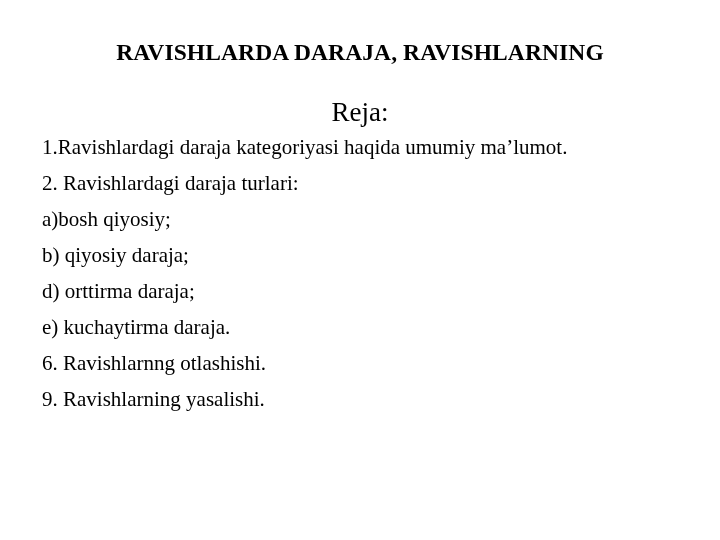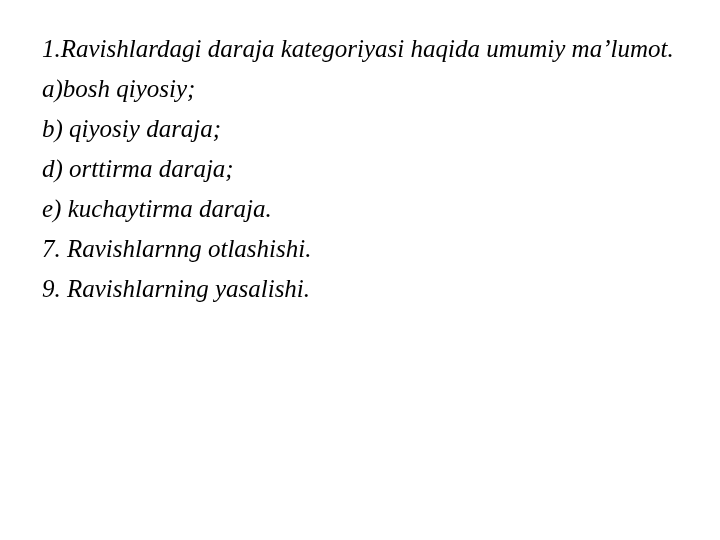--- a/index.html
+++ b/index.html
@@ -40,40 +40,42 @@
     margin-top: 28px;
     margin-bottom: 8px;
     font-weight: normal;
   }
   .body-list {
     margin: 0;
     padding: 0 0 0 4px;
     list-style: none;
   }
   .body-list li {
-    font-size: 25px;
+    font-size: 21px;
     line-height: 1.0;
     margin: 0 0 15px 0;
     text-align: left;
     white-space: pre;
-    font-style: italic;
   }
 </style>
 </head>
 <body>
 
 <div class="slide">
 
   <h1 class="title">
+    <span class="line">RAVISHLARDA DARAJA, RAVISHLARNING</span>
   </h1>
 
+  <div class="reja">Reja:</div>
 
   <ul class="body-list">
     <li>1.Ravishlardagi daraja kategoriyasi haqida umumiy ma’lumot.</li>
+    <li>2. Ravishlardagi daraja turlari:</li>
     <li>a)bosh qiyosiy;</li>
     <li>b) qiyosiy daraja;</li>
     <li>d) orttirma daraja;</li>
     <li>e) kuchaytirma daraja.</li>
-    <li>7. Ravishlarnng otlashishi.</li>
+    <li>6. Ravishlarnng otlashishi.</li>
     <li>9. Ravishlarning yasalishi.</li>
   </ul>
 
 </div>
 
 </body></html>

